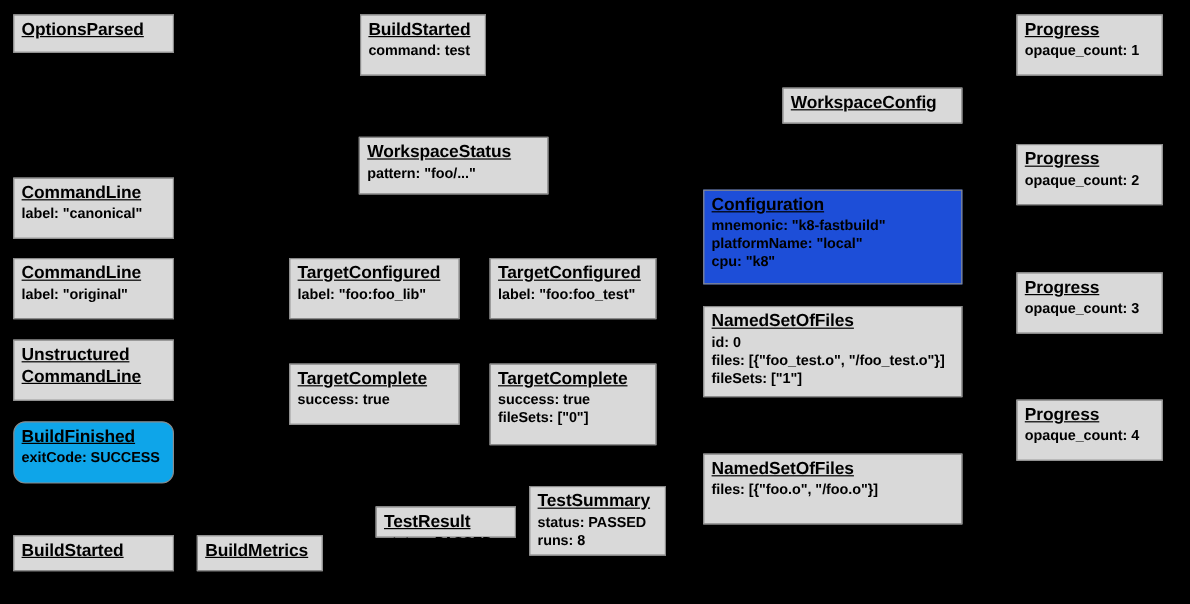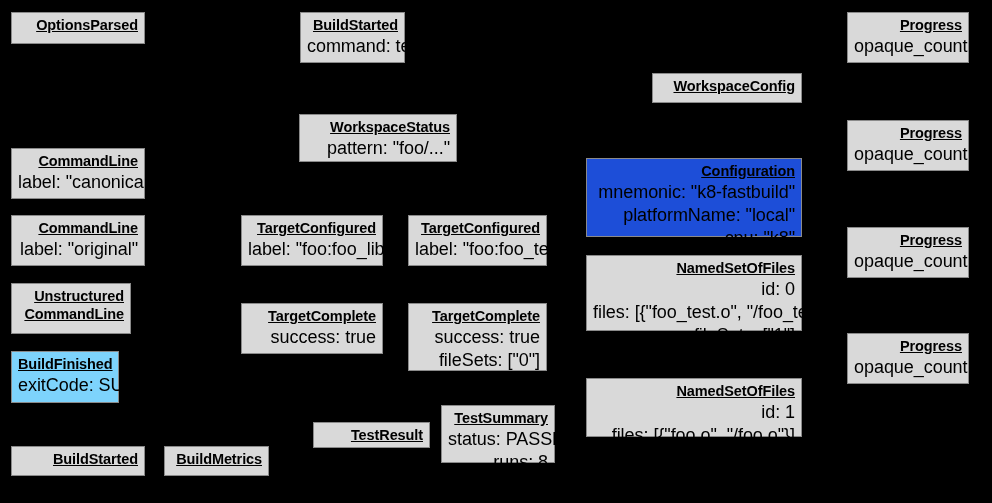--- a/index.html
+++ b/index.html
@@ -14,21 +14,20 @@
     overflow: hidden;
     font-family: "Liberation Sans", sans-serif;
   }
   #canvas {
     position: absolute;
     left: 0;
     top: 0;
     width: 992px;
     height: 503px;
     background: #000000;
-    text-align: right;
   }
   .node {
     position: absolute;
     box-sizing: border-box;
     background: #d9d9d9;
     border: 1px solid #8a8a8a;
     padding: 3px 6px 4px 6px;
     color: #000000;
     line-height: 1.26;
   }
@@ -39,22 +38,22 @@
     display: block;
     white-space: pre;
     letter-spacing: -0.1px;
   }
   .node-fields {
     display: block;
     margin-top: 1px;
   }
   .node-field {
     display: block;
-    font-size: 18px;
-    font-weight: normal;
+    font-size: 12px;
+    font-weight: bold;
     text-decoration: none;
     white-space: pre;
     letter-spacing: -0.05px;
   }
 </style>
 </head>
 <body>
 
 <div id="canvas" style="background: rgb(0, 0, 0); width: 992px; height: 503px;">
     <div class="node" style="left: 11px; top: 12px; width: 134px; height: 32px; background: rgb(217, 217, 217); border-color: rgb(138, 138, 138); color: rgb(0, 0, 0);">
@@ -66,26 +65,26 @@
       <span class="node-fields">
         <span class="node-field">label: "canonical"</span>
       </span>
     </div>
     <div class="node" style="left: 11px; top: 215px; width: 134px; height: 51px; background: rgb(217, 217, 217); border-color: rgb(138, 138, 138); color: rgb(0, 0, 0);">
       <span class="node-title">CommandLine</span>
       <span class="node-fields">
         <span class="node-field">label: "original"</span>
       </span>
     </div>
-    <div class="node" style="left: 11px; top: 283px; width: 120px; height: 51px; background: rgb(217, 217, 217); border-color: rgb(138, 138, 138); color: rgb(0, 0, 0);">
+    <div class="node" style="left: 11px; top: 283px; width: 134px; height: 51px; background: rgb(217, 217, 217); border-color: rgb(138, 138, 138); color: rgb(0, 0, 0);">
       <span class="node-title">Unstructured
 CommandLine</span>
       <span class="node-fields"></span>
     </div>
-    <div class="node" style="left: 11px; top: 351px; width: 108px; height: 52px; background: #7dd3fc; border-color: rgb(138, 138, 138); color: rgb(0, 0, 0);">
+    <div class="node" style="left: 11px; top: 351px; width: 134px; height: 52px; background: #0ea5e9; border-color: rgb(138, 138, 138); color: rgb(0, 0, 0); border-radius: 10px;">
       <span class="node-title">BuildFinished</span>
       <span class="node-fields">
         <span class="node-field">exitCode: SUCCESS</span>
       </span>
     </div>
     <div class="node" style="left: 11px; top: 446px; width: 134px; height: 30px; background: rgb(217, 217, 217); border-color: rgb(138, 138, 138); color: rgb(0, 0, 0);">
       <span class="node-title">BuildStarted</span>
       <span class="node-fields"></span>
     </div>
     <div class="node" style="left: 164px; top: 446px; width: 105px; height: 30px; background: rgb(217, 217, 217); border-color: rgb(138, 138, 138); color: rgb(0, 0, 0);">
@@ -158,21 +157,20 @@
       <span class="node-title">NamedSetOfFiles</span>
       <span class="node-fields">
         <span class="node-field">id: 0</span>
         <span class="node-field">files: [{"foo_test.o", "/foo_test.o"}]</span>
         <span class="node-field">fileSets: ["1"]</span>
       </span>
     </div>
     <div class="node" style="left: 586px; top: 378px; width: 216px; height: 59px; background: rgb(217, 217, 217); border-color: rgb(138, 138, 138); color: rgb(0, 0, 0);">
       <span class="node-title">NamedSetOfFiles</span>
       <span class="node-fields">
-        <span class="node-field">id: 1</span>
         <span class="node-field">files: [{"foo.o", "/foo.o"}]</span>
       </span>
     </div>
     <div class="node" style="left: 847px; top: 12px; width: 122px; height: 51px; background: rgb(217, 217, 217); border-color: rgb(138, 138, 138); color: rgb(0, 0, 0);">
       <span class="node-title">Progress</span>
       <span class="node-fields">
         <span class="node-field">opaque_count: 1</span>
       </span>
     </div>
     <div class="node" style="left: 847px; top: 120px; width: 122px; height: 51px; background: rgb(217, 217, 217); border-color: rgb(138, 138, 138); color: rgb(0, 0, 0);">

